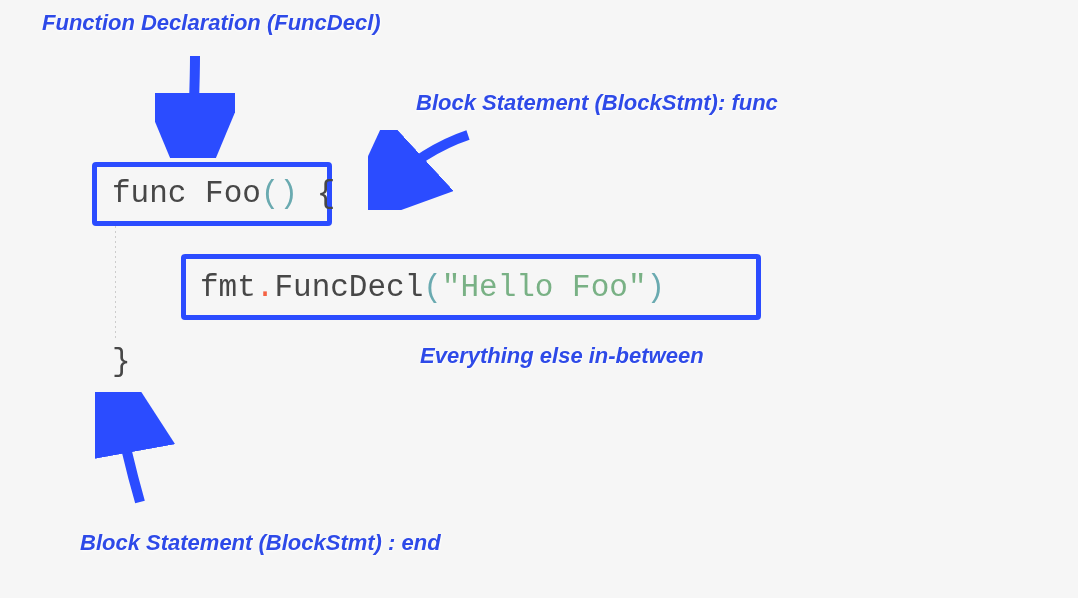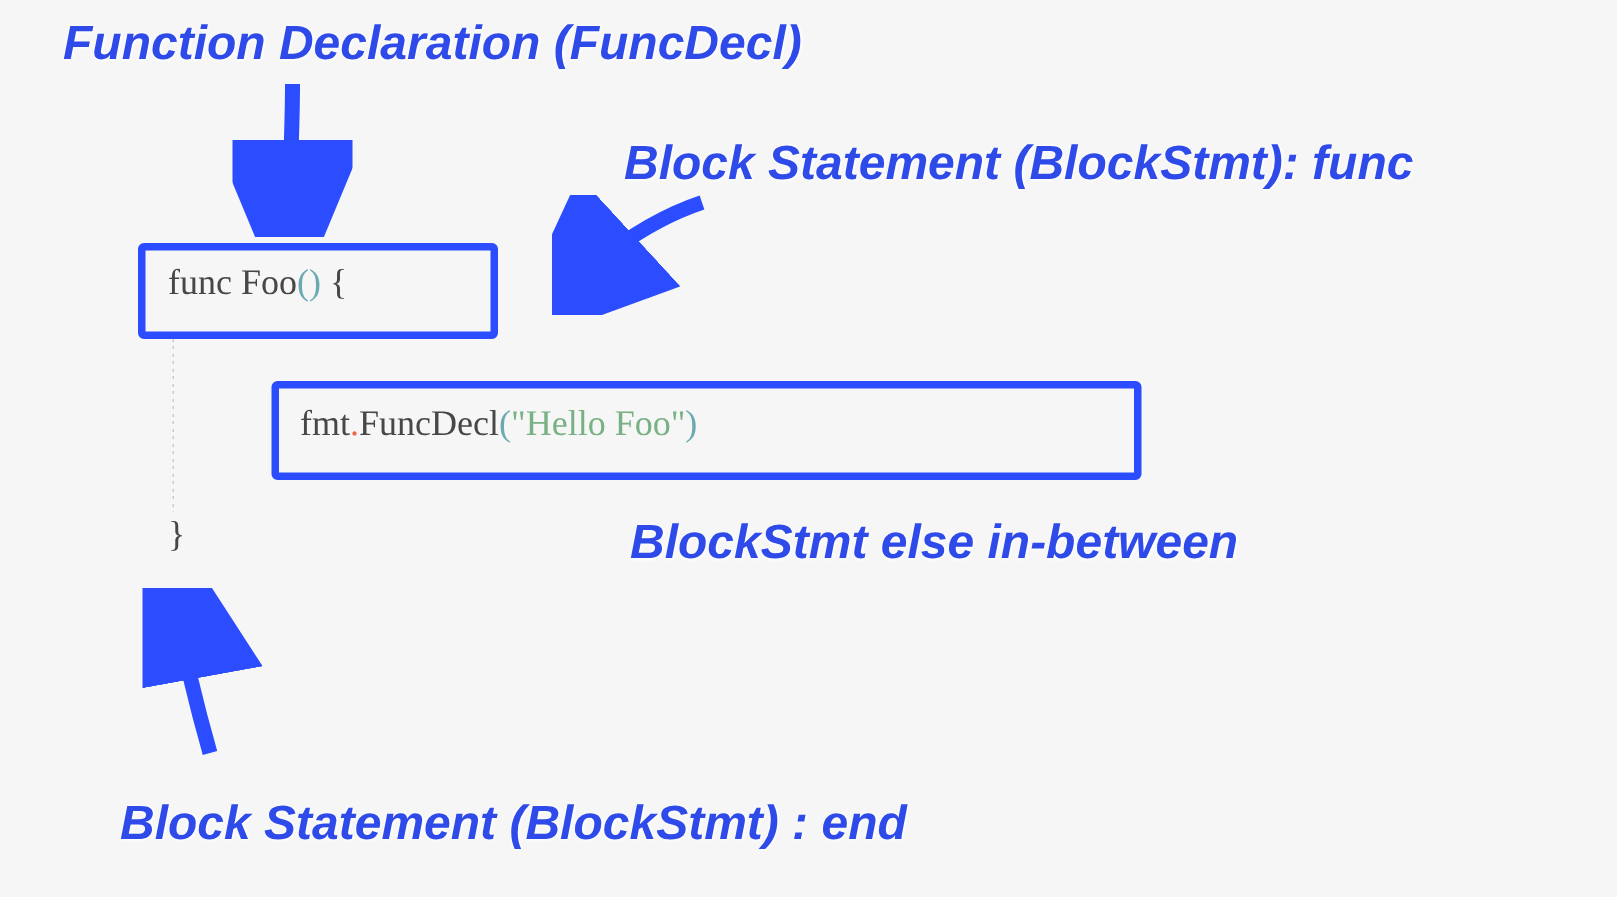--- a/index.html
+++ b/index.html
@@ -12,27 +12,27 @@
       height: 598px;
       background: #f6f6f6;
       font-family: -apple-system, BlinkMacSystemFont, "Segoe UI", Helvetica, Arial, sans-serif;
       position: relative;
       overflow: hidden;
     }
     .annotation {
       position: absolute;
       color: #2e4ae8;
       font-weight: 700;
-      font-size: 32px;
+      font-size: 22px;
       font-style: italic;
       text-shadow: 0 1px 3px rgba(255,255,255,0.9), 1px 0 2px rgba(255,255,255,0.9);
     }
     .code {
-      font-family: Liberation Serif, serif;
-      font-size: 24px;
+      font-family: Liberation Mono, monospace;
+      font-size: 31px;
       color: #474747;
       position: absolute;
     }
     .box {
       position: absolute;
       border: 5px solid #2b4cff;
       border-radius: 4px;
       background: transparent;
     }
     .code-keyword { color: #474747; }
@@ -85,21 +85,21 @@
 <div class="box" style="left:181px; top:254px; width:580px; height:66px;"></div>
 
 <div class="code" style="left:200px; top:270px;">
   <span>fmt</span><span class="code-dot">.</span><span>FuncDecl</span><span class="code-paren">(</span><span class="code-string">"Hello Foo"</span><span class="code-paren">)</span>
 </div>
 
 <div class="code" style="left:112px; top:344px;">
   <span class="code-brace">}</span>
 </div>
 
-<div class="annotation" style="left:420px; top:343px;">BlockStmt else in-between</div>
+<div class="annotation" style="left:420px; top:343px;">Everything else in-between</div>
 
 <svg class="arrow" style="left:95px; top:392px; width:80px; height:120px;" viewBox="0 0 80 120">
   <defs>
     <marker id="ah3" markerWidth="14" markerHeight="14" refX="5" refY="5" orient="auto">
       <path d="M0,0 L0,10 L12,5 Z" fill="#2b4cff"></path>
     </marker>
   </defs>
   <path d="M45,110 C35,75 28,45 22,12" stroke="#2b4cff" stroke-width="10" fill="none" marker-end="url(#ah3)"></path>
 </svg>
 

